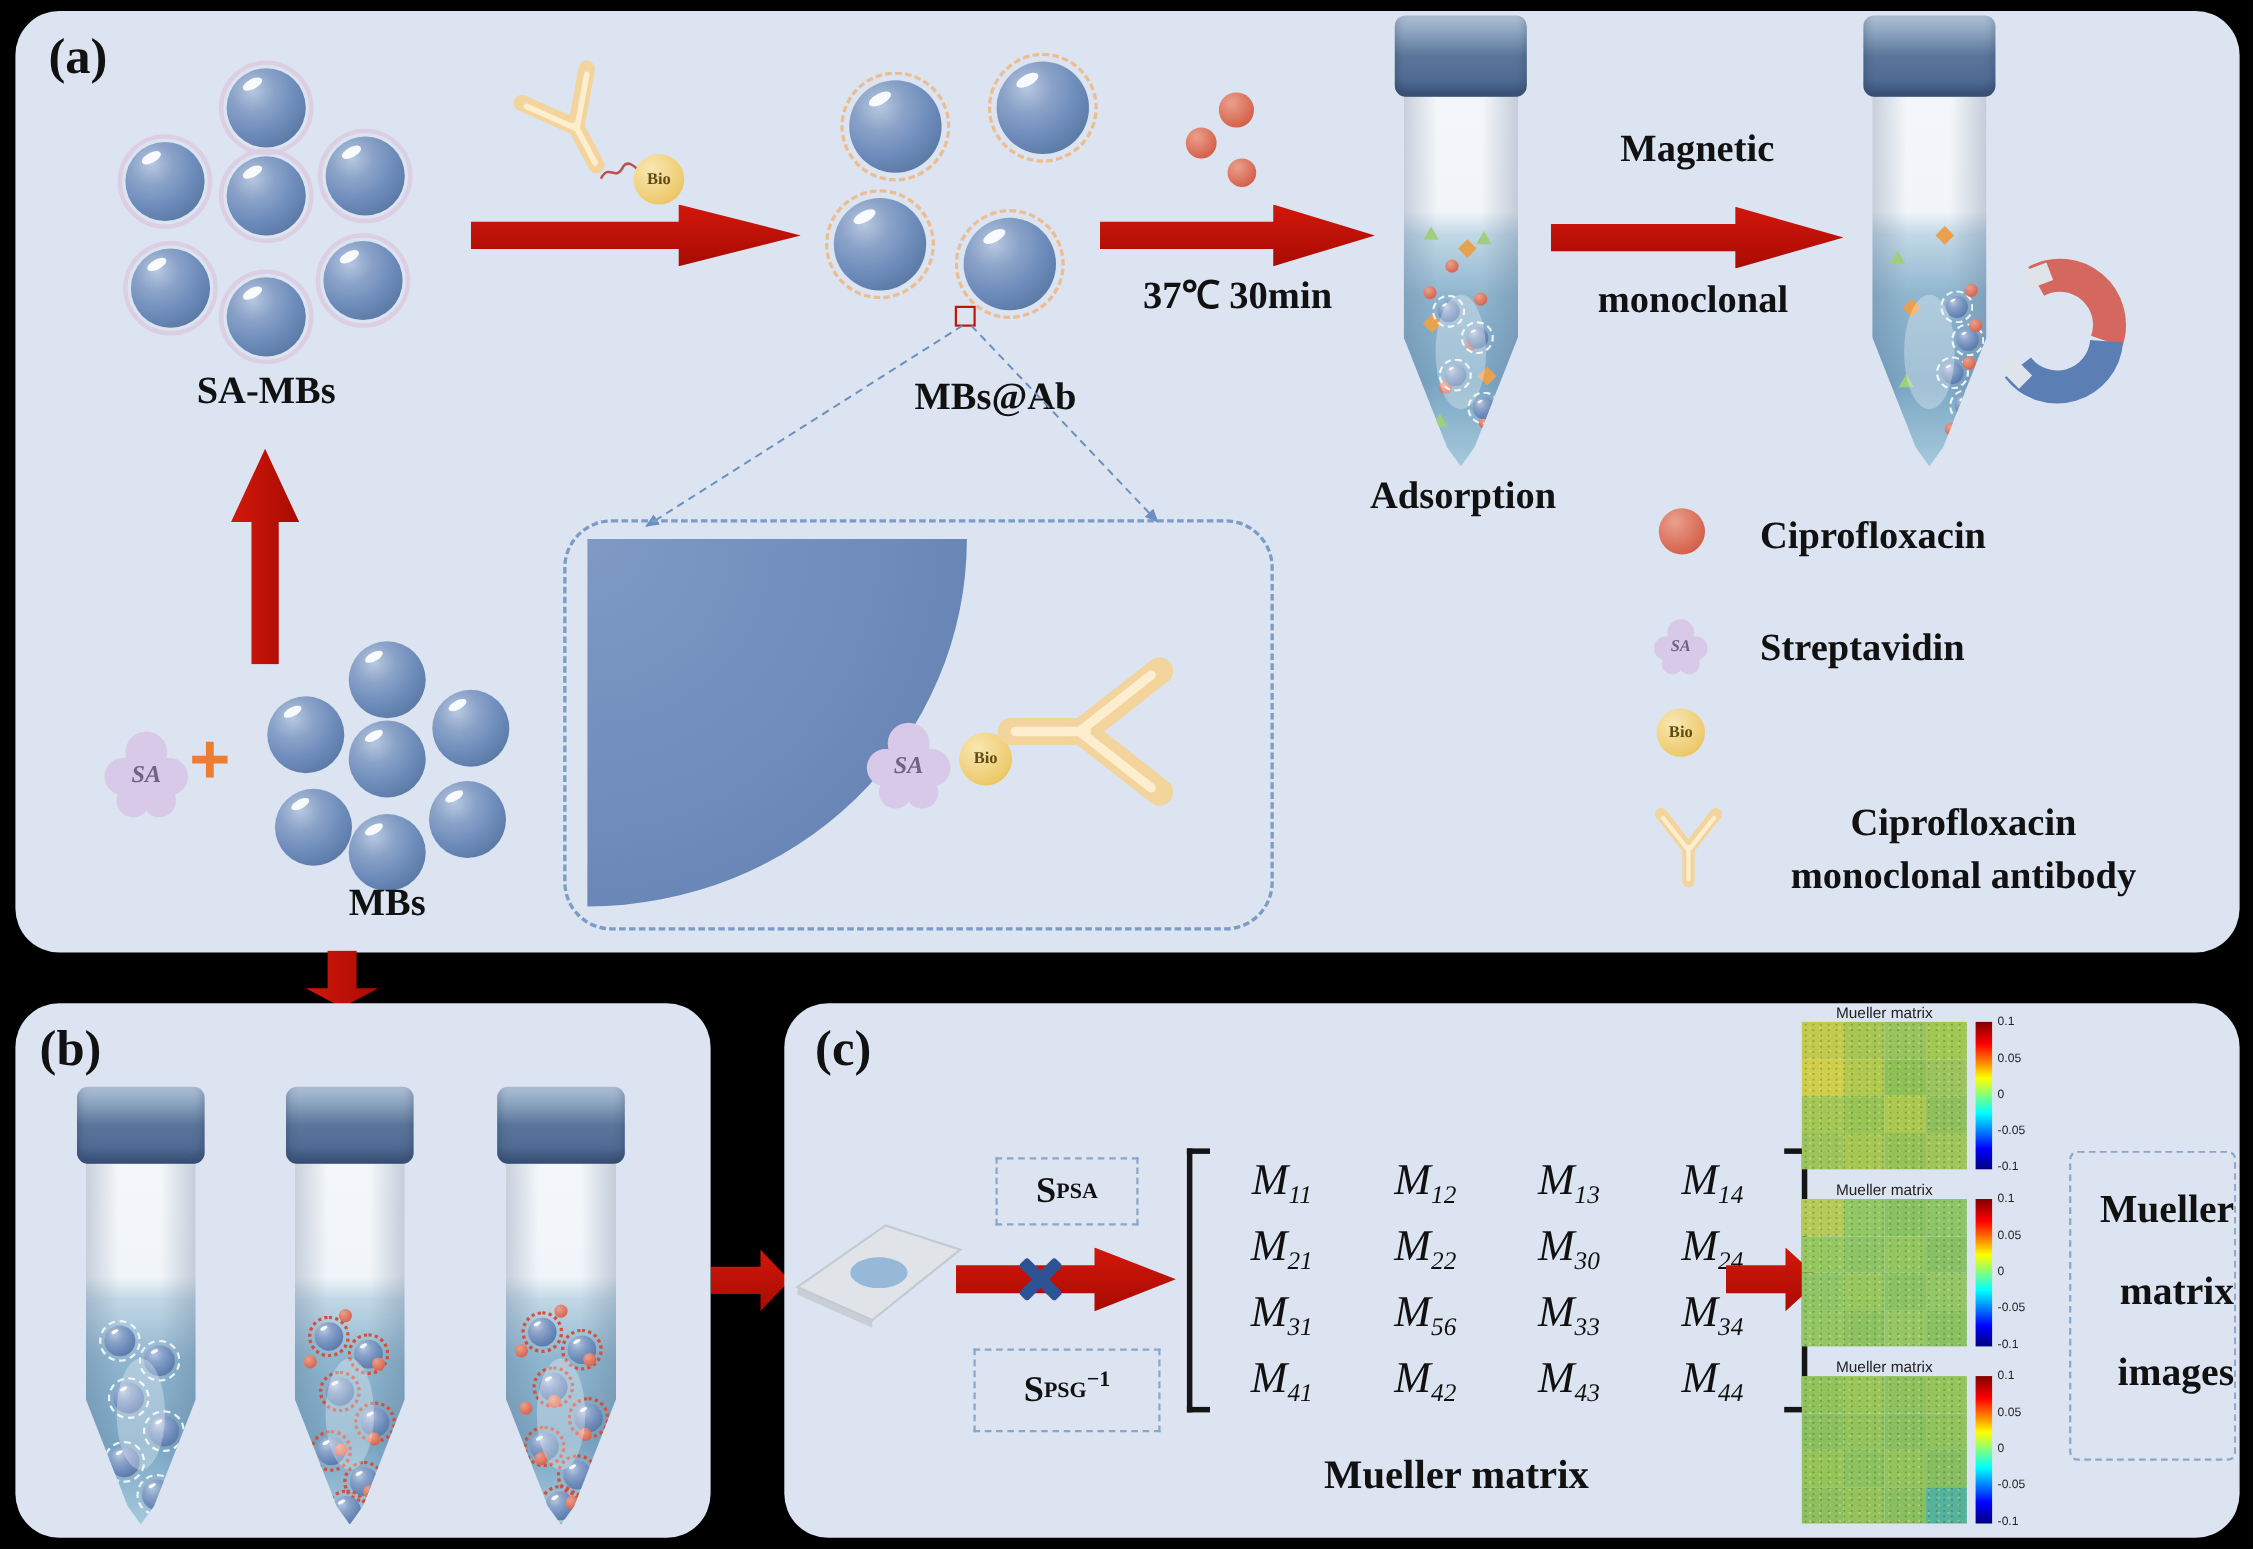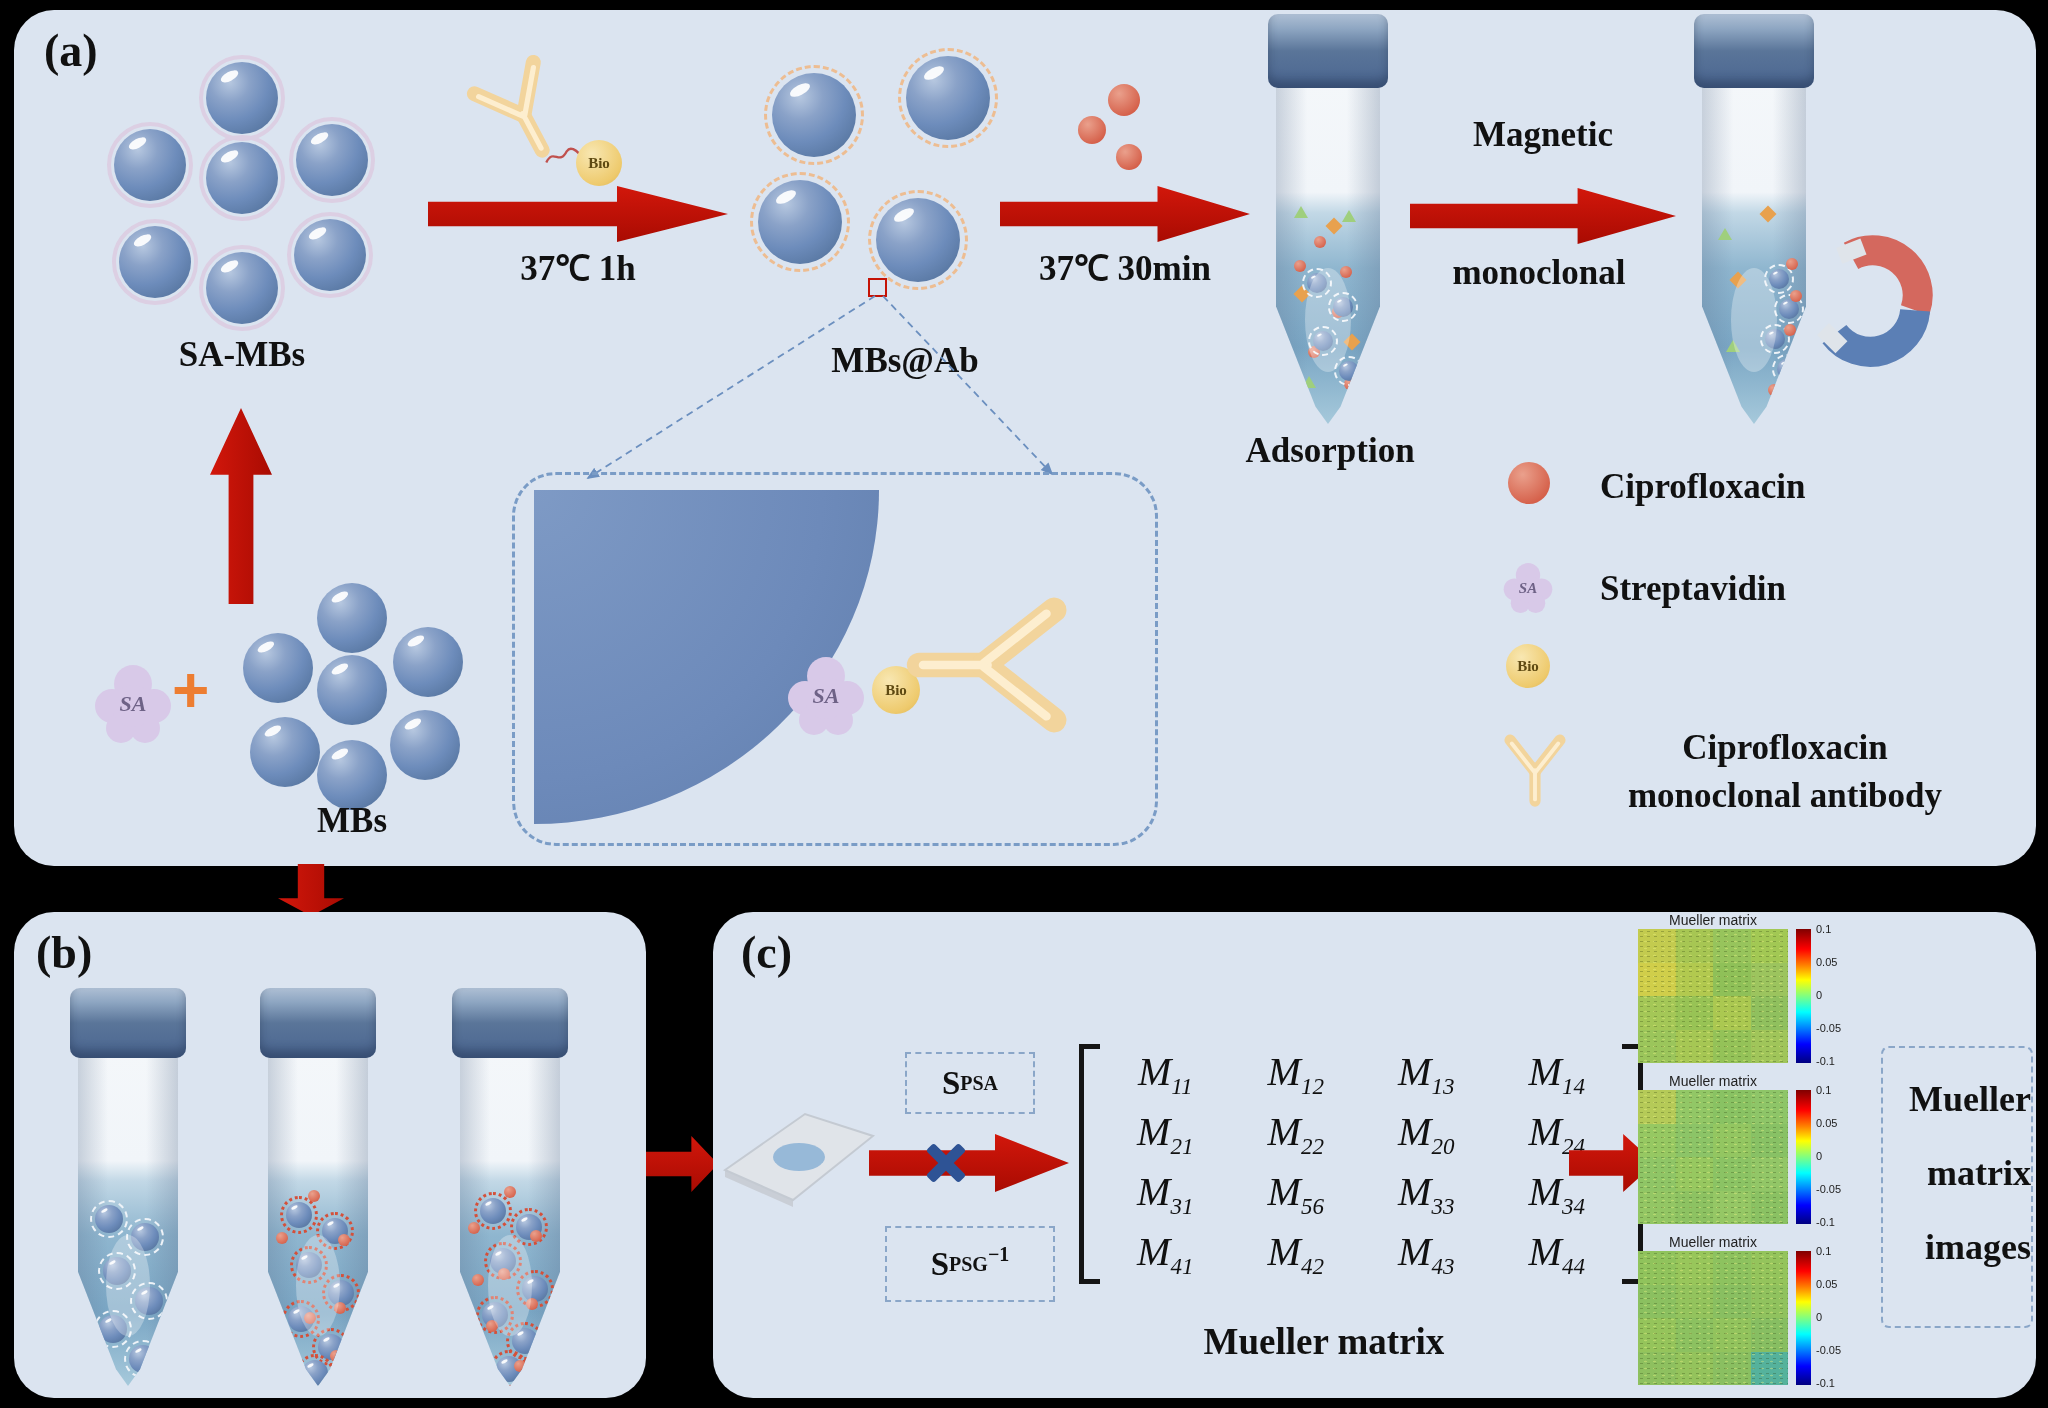--- a/index.html
+++ b/index.html
@@ -164,21 +164,20 @@
             <path d="M51 58 L77 25" stroke="#fdeecf" stroke-width="4.5"></path>
         </g>
       </svg>
       <svg viewBox="0 0 40 28" style="position:absolute;left:82px;top:92px;width:38px;height:26px">
           <path d="M2 22 C10 6 16 26 24 10 C28 4 34 9 38 13" fill="none" stroke="#c0504d" stroke-width="2.5"></path>
         </svg>
       <span class="bio" style="left:114px;top:90px;width:46px;height:46px">
           <b>Bio</b>
         </span>
     </div>
-    <div class="lbl" style="left:414px;top:238px;width:300px">37℃  1h</div>
 
     <span class="halo halo-o" style="left:750px;top:55px;width:100px;height:100px">
         <span class="sph"></span>
       </span>
     <span class="halo halo-o" style="left:884px;top:38px;width:100px;height:100px">
         <span class="sph"></span>
       </span>
     <span class="halo halo-o" style="left:736px;top:162px;width:100px;height:100px">
         <span class="sph"></span>
       </span>
@@ -462,21 +461,21 @@
 
     <div class="matrix" style="left:366px;top:132px;width:564px;height:240px">
       <div class="brk brk-l"></div>
       <div class="mgrid">
         <span class="mcell"><i>M</i><sub>11</sub></span>
         <span class="mcell"><i>M</i><sub>12</sub></span>
         <span class="mcell"><i>M</i><sub>13</sub></span>
         <span class="mcell"><i>M</i><sub>14</sub></span>
         <span class="mcell"><i>M</i><sub>21</sub></span>
         <span class="mcell"><i>M</i><sub>22</sub></span>
-        <span class="mcell"><i>M</i><sub>20</sub></span>
+        <span class="mcell"><i>M</i><sub>30</sub></span>
         <span class="mcell"><i>M</i><sub>24</sub></span>
         <span class="mcell"><i>M</i><sub>31</sub></span>
         <span class="mcell"><i>M</i><sub>56</sub></span>
         <span class="mcell"><i>M</i><sub>33</sub></span>
         <span class="mcell"><i>M</i><sub>34</sub></span>
         <span class="mcell"><i>M</i><sub>41</sub></span>
         <span class="mcell"><i>M</i><sub>42</sub></span>
         <span class="mcell"><i>M</i><sub>43</sub></span>
         <span class="mcell"><i>M</i><sub>44</sub></span>
       </div>

